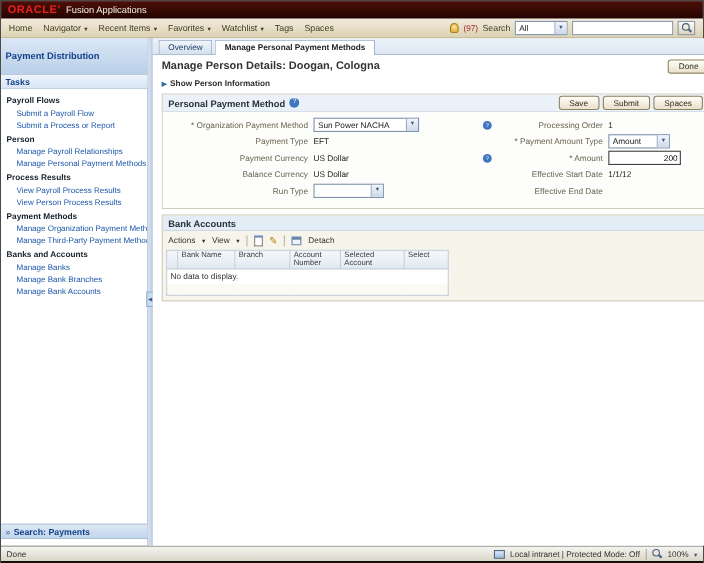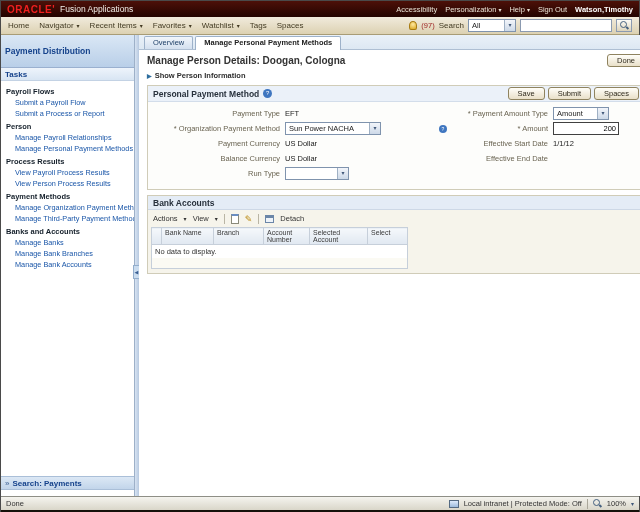--- a/index.html
+++ b/index.html
@@ -109,33 +109,20 @@
   .bottomstrip { height:3px; background:#15100a; flex:0 0 auto; }
 </style>
 </head>
 <body>
 
 <div class="app">
 
   <div class="topbar">
     <span class="oracle">ORACLE'</span>
     <span class="suite">Fusion Applications</span>
-    <div class="toplinks">
-      <a href="#">Accessibility</a>
-      <a href="#">
-          <span>Personalization</span>
-          <span class="caret">▾</span>
-        </a>
-      <a href="#">
-          <span>Help</span>
-          <span class="caret">▾</span>
-        </a>
-      <a href="#">Sign Out</a>
-      <span class="topuser">Watson,Timothy</span>
-    </div>
   </div>
 
   <div class="menubar">
     <a href="#" class="mitem">Home</a>
     <a href="#" class="mitem">
         <span>Navigator</span>
         <span class="caret">▾</span>
       </a>
     <a href="#" class="mitem">
         <span>Recent Items</span>
@@ -224,47 +211,54 @@
             <span class="qicon">?</span>
             <span class="headbtns">
               <button class="btn">Save</button>
               <button class="btn">Submit</button>
               <button class="btn">Spaces</button>
             </span>
           </div>
           <div class="boxbody">
             <div class="fcol left">
               <div class="frow">
-                <span class="flabel">Payment Type</span>
-                <span class="fval">EFT</span>
-              </div>
-              <div class="frow">
                 <span class="flabel">* Organization Payment Method</span>
                 <span class="sel w96">
                   <span class="sv">Sun Power NACHA</span>
                   <span class="sc">▾</span>
                 </span>
               </div>
               <div class="frow">
+                <span class="flabel">Payment Type</span>
+                <span class="fval">EFT</span>
+              </div>
+              <div class="frow">
                 <span class="flabel">Payment Currency</span>
                 <span class="fval">US Dollar</span>
               </div>
               <div class="frow">
                 <span class="flabel">Balance Currency</span>
                 <span class="fval">US Dollar</span>
               </div>
               <div class="frow">
                 <span class="flabel">Run Type</span>
                 <span class="sel w64">
                   <span class="sv"></span>
                   <span class="sc">▾</span>
                 </span>
               </div>
             </div>
             <div class="fcol right">
+              <div class="frow">
+                <span class="bubslot">
+                    <span class="bub">?</span>
+                  </span>
+                <span class="flabel">Processing Order</span>
+                <span class="fval">1</span>
+              </div>
               <div class="frow">
                 <span class="bubslot"></span>
                 <span class="flabel">* Payment Amount Type</span>
                 <span class="sel w56">
                   <span class="sv">Amount</span>
                   <span class="sc">▾</span>
                 </span>
               </div>
               <div class="frow">
                 <span class="bubslot">

